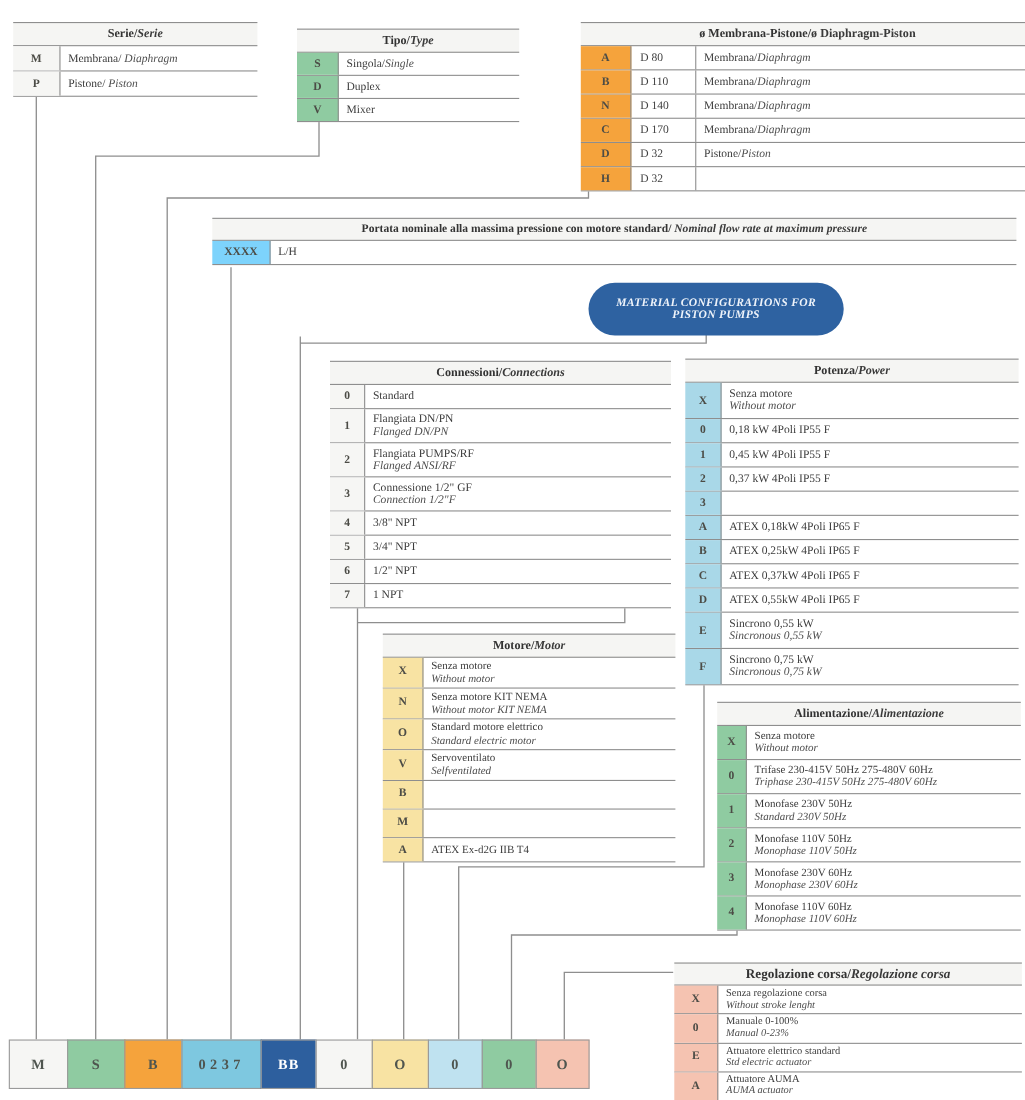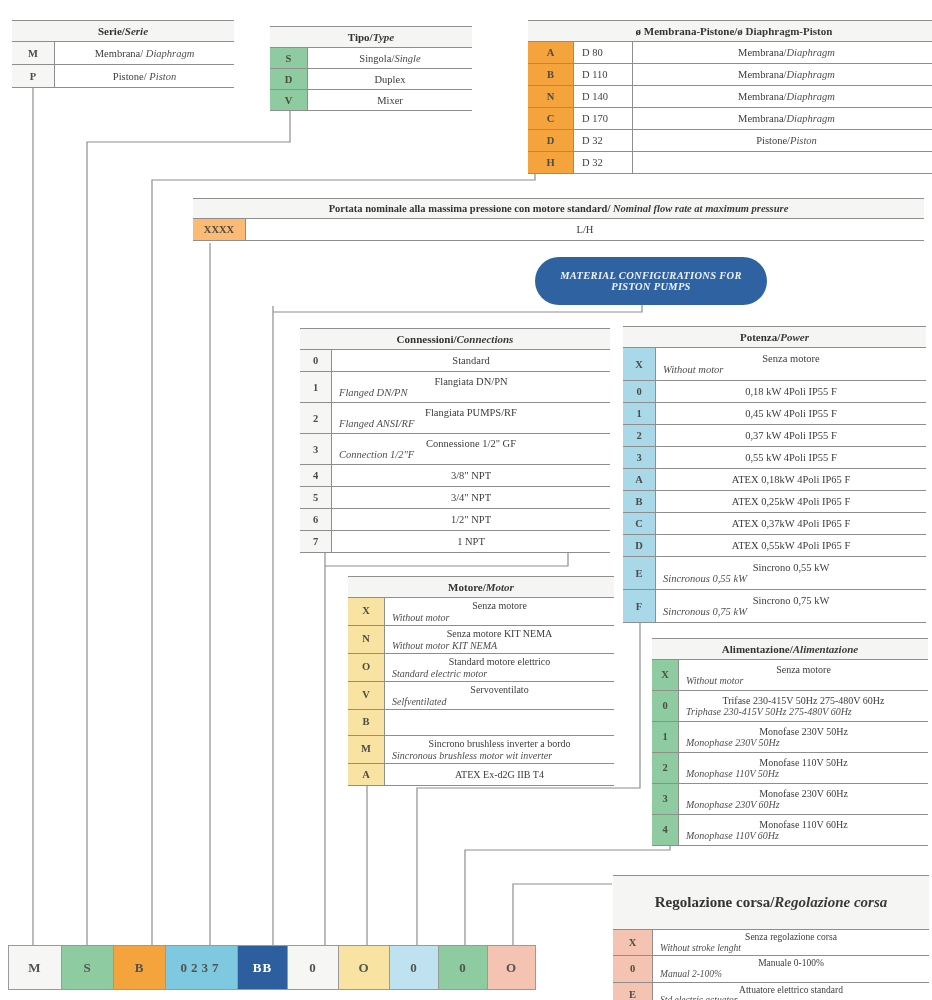--- a/index.html
+++ b/index.html
@@ -13,36 +13,36 @@
                text-align:center;padding:4px 2px;font-size:11px;font-weight:bold;color:#333;}
   .hdr-en{font-style:italic;font-weight:bold;color:#3a3a3a;}
   .hdr-en.no-italic{font-style:normal;}
   .trow{display:flex;align-items:stretch;border-bottom:1px solid #8e8e8e;}
   .trow:last-child{border-bottom:none;}
   .code-cell{flex:0 0 auto;display:flex;align-items:center;justify-content:center;
              border-right:1px solid #8e8e8e;font-weight:600;color:#4c4c46;font-size:10.5px;}
   .size-cell{flex:0 0 auto;display:flex;align-items:center;padding-left:8px;
              border-right:1px solid #8e8e8e;}
   .desc-cell{flex:1 1 auto;padding:2px 7px;display:flex;flex-direction:column;justify-content:center;}
-  .desc-it{color:#3c3c3c;text-align:center;}
+  .desc-it{color:#3c3c3c;}
   .desc-en{font-style:italic;color:#4e4e4e;}
   .inline-en{font-style:italic;color:#4e4e4e;}
 
   
   .t-serie{left:12px;top:20px;width:222px;}           .t-serie .code-cell{width:42px;}  .t-serie .trow{min-height:22px;}
   .t-tipo{left:270px;top:26px;width:202px;}           .t-tipo .code-cell{width:37px;}   .t-tipo .trow{min-height:20px;}
   .t-diametro{left:528px;top:20px;width:412px;}       .t-diametro .code-cell{width:45px;} .t-diametro .size-cell{width:50px;} .t-diametro .trow{min-height:21px;}
   .t-portata{left:193px;top:198px;width:731px;}       .t-portata .code-cell{width:52px;} .t-portata .trow{min-height:21px;}
   .t-portata .ctab-header{font-size:10.5px;}
   .t-connessioni{left:300px;top:328px;width:310px;}   .t-connessioni .code-cell{width:31px;} .t-connessioni .trow{min-height:21px;} .t-connessioni .trow.stacked{min-height:30px;}
   .t-potenza{left:623px;top:326px;width:303px;}       .t-potenza .code-cell{width:32px;} .t-potenza .trow{min-height:21px;} .t-potenza .trow.stacked{min-height:32px;}
   .t-motore{left:348px;top:576px;width:266px;font-size:10px;}  .t-motore .code-cell{width:36px;} .t-motore .trow{min-height:21px;} .t-motore .trow.stacked{min-height:25px;line-height:1.15;}
   .t-alimentazione{left:652px;top:638px;width:276px;font-size:10px;} .t-alimentazione .code-cell{width:26px;} .t-alimentazione .trow{min-height:28px;} .t-alimentazione .trow.stacked{min-height:30px;line-height:1.15;}
   .t-regolazione{left:613px;top:875px;width:316px;font-size:9.5px;} .t-regolazione .code-cell{width:39px;} .t-regolazione .trow{min-height:22px;line-height:1.12;}
-  .t-regolazione .ctab-header{padding:18px 2px;font-size:15px;}
+  .t-regolazione .ctab-header{padding:2px 2px;font-size:12px;}
 
   
   .pill{position:absolute;background:#2e62a1;color:#eef3fa;border-radius:26px;
         display:flex;align-items:center;justify-content:center;text-align:center;
         font-size:10.5px;font-style:italic;font-weight:600;letter-spacing:.3px;padding:4px 14px;box-sizing:border-box;}
   .pill-left{left:240px;top:252px;width:222px;height:56px;}
   .pill-right{left:535px;top:257px;width:232px;height:48px;}
 
   
   .code-row{position:absolute;left:8px;top:945px;height:45px;display:flex;}
@@ -156,21 +156,21 @@
         <div class="trow">
           <div class="code-cell" style="background: rgb(245, 163, 60);">H</div>
           <div class="size-cell">D 32</div>
         </div>
       </div>
   </div>
 
   <div class="ctab t-portata">
     <div class="ctab-header"><span>Portata nominale alla massima pressione con motore standard/</span><span class="hdr-en"> Nominal flow rate at maximum pressure</span></div>
     <div class="trow">
-      <div class="code-cell" id="portata-code" style="background: #fdba74;">XXXX</div>
+      <div class="code-cell" id="portata-code" style="background: #7dd3fc;">XXXX</div>
       <div class="desc-cell">
           <span class="desc-it">L/H</span>
         </div>
     </div>
   </div>
 
   <div class="pill pill-right">MATERIAL CONFIGURATIONS FOR PISTON PUMPS</div>
 
   <div class="ctab t-connessioni">
     <div class="ctab-header"><span>Connessioni/</span><span class="hdr-en">Connections</span></div>
@@ -252,23 +252,20 @@
           </div>
         </div>
         <div class="trow">
           <div class="code-cell" style="background: rgb(169, 216, 232);">2</div>
           <div class="desc-cell">
             <div class="desc-it">0,37 kW 4Poli IP55 F</div>
           </div>
         </div>
         <div class="trow">
           <div class="code-cell" style="background: rgb(169, 216, 232);">3</div>
-          <div class="desc-cell">
-            <div class="desc-it">0,55 kW 4Poli IP55 F</div>
-          </div>
         </div>
         <div class="trow">
           <div class="code-cell" style="background: rgb(169, 216, 232);">A</div>
           <div class="desc-cell">
             <div class="desc-it">ATEX 0,18kW 4Poli IP65 F</div>
           </div>
         </div>
         <div class="trow">
           <div class="code-cell" style="background: rgb(169, 216, 232);">B</div>
           <div class="desc-cell">
@@ -333,24 +330,20 @@
           <div class="desc-cell">
             <div class="desc-it">Servoventilato</div>
             <div class="desc-en">Selfventilated</div>
           </div>
         </div>
         <div class="trow stacked">
           <div class="code-cell" style="background: rgb(248, 227, 163);">B</div>
         </div>
         <div class="trow stacked">
           <div class="code-cell" style="background: rgb(248, 227, 163);">M</div>
-          <div class="desc-cell">
-            <div class="desc-it">Sincrono brushless inverter a bordo</div>
-            <div class="desc-en">Sincronous brushless motor wit inverter</div>
-          </div>
         </div>
         <div class="trow">
           <div class="code-cell" style="background: rgb(248, 227, 163);">A</div>
           <div class="desc-cell">
             <div class="desc-it">ATEX Ex-d2G IIB T4</div>
           </div>
         </div>
       </div>
   </div>
 
@@ -368,21 +361,21 @@
           <div class="code-cell" style="background: rgb(143, 203, 161);">0</div>
           <div class="desc-cell">
             <div class="desc-it">Trifase 230-415V 50Hz 275-480V 60Hz</div>
             <div class="desc-en">Triphase 230-415V 50Hz 275-480V 60Hz</div>
           </div>
         </div>
         <div class="trow stacked">
           <div class="code-cell" style="background: rgb(143, 203, 161);">1</div>
           <div class="desc-cell">
             <div class="desc-it">Monofase 230V 50Hz</div>
-            <div class="desc-en">Monophase 230V 50Hz</div>
+            <div class="desc-en">Standard 230V 50Hz</div>
           </div>
         </div>
         <div class="trow stacked">
           <div class="code-cell" style="background: rgb(143, 203, 161);">2</div>
           <div class="desc-cell">
             <div class="desc-it">Monofase 110V 50Hz</div>
             <div class="desc-en">Monophase 110V 50Hz</div>
           </div>
         </div>
         <div class="trow stacked">
@@ -409,21 +402,21 @@
           <div class="code-cell" style="background: rgb(245, 195, 177);">X</div>
           <div class="desc-cell">
             <div class="desc-it">Senza regolazione corsa</div>
             <div class="desc-en">Without stroke lenght</div>
           </div>
         </div>
         <div class="trow stacked">
           <div class="code-cell" style="background: rgb(245, 195, 177);">0</div>
           <div class="desc-cell">
             <div class="desc-it">Manuale 0-100%</div>
-            <div class="desc-en">Manual 2-100%</div>
+            <div class="desc-en">Manual 0-23%</div>
           </div>
         </div>
         <div class="trow stacked">
           <div class="code-cell" style="background: rgb(245, 195, 177);">E</div>
           <div class="desc-cell">
             <div class="desc-it">Attuatore elettrico standard</div>
             <div class="desc-en">Std electric actuator</div>
           </div>
         </div>
         <div class="trow stacked">

